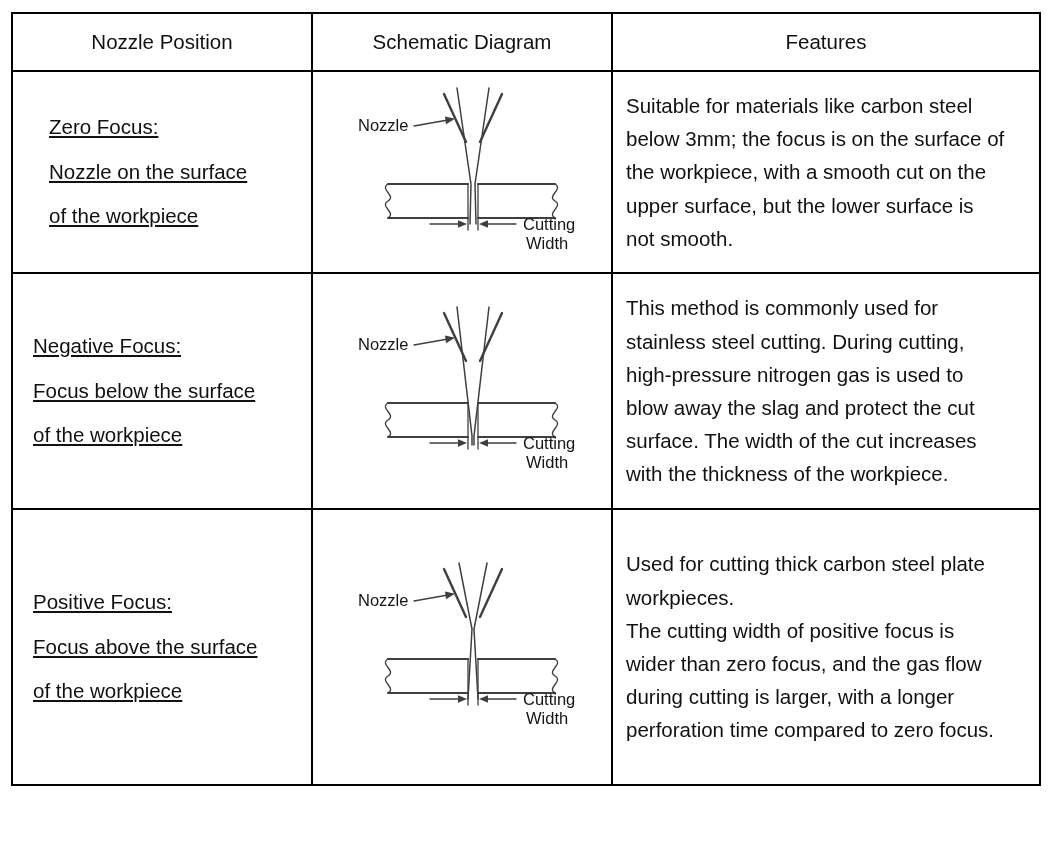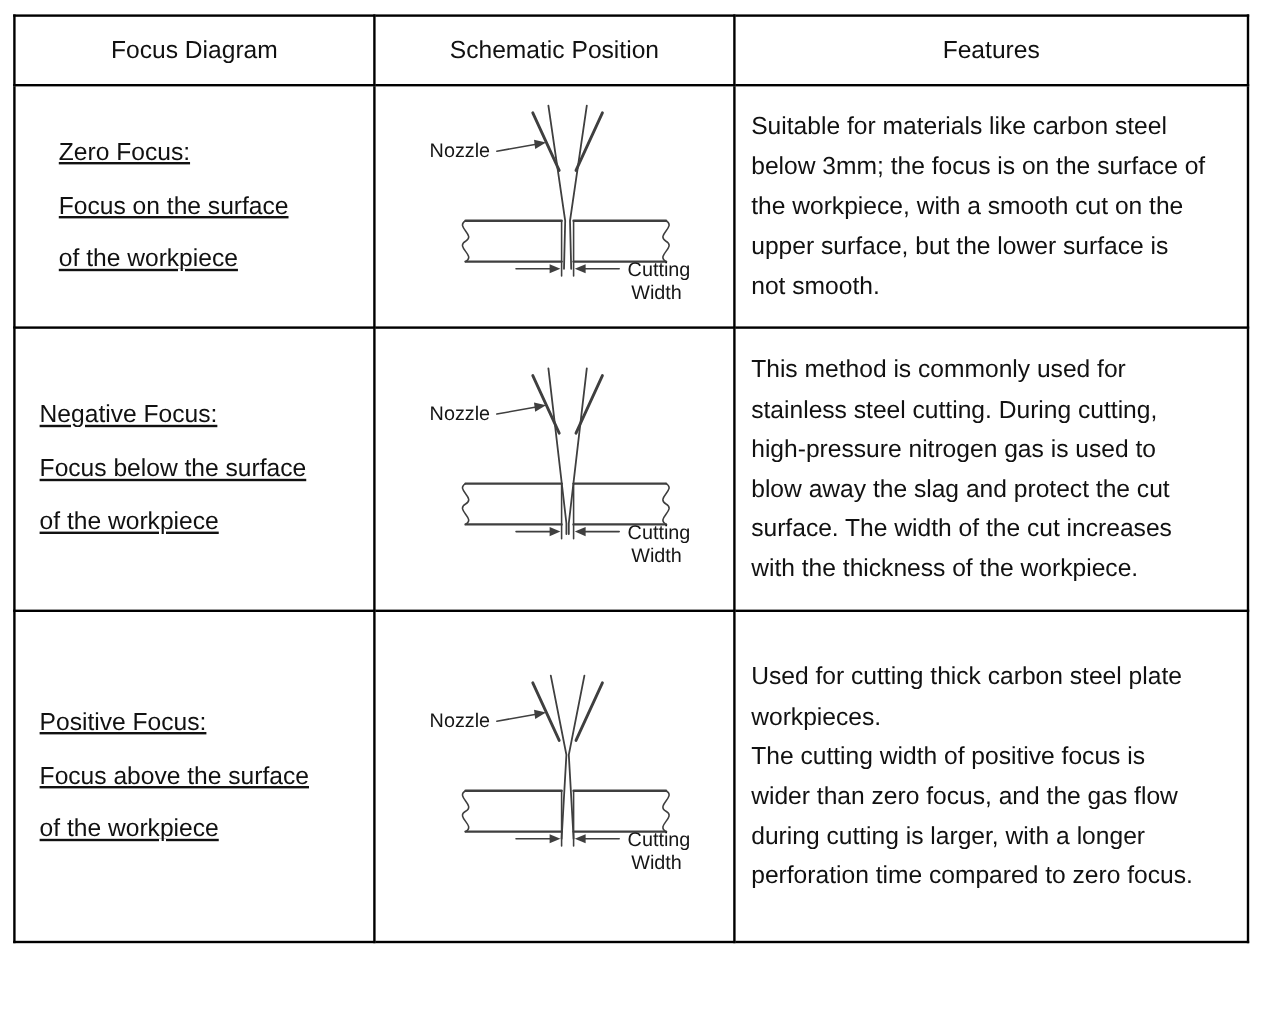--- a/index.html
+++ b/index.html
@@ -71,31 +71,31 @@
 
 <div class="wrap">
   <table class="focus-table">
     <colgroup>
       <col style="width:300px">
       <col style="width:300px">
       <col style="width:428px">
     </colgroup>
     <thead>
       <tr>
-        <th>Focus Diagram</th>
-        <th>Schematic Position</th>
+        <th>Nozzle Position</th>
+        <th>Schematic Diagram</th>
         <th>Features</th>
       </tr>
     </thead>
     <tbody>
 
       <tr class="r1">
         <td class="focus-cell indent-more">
           <div class="focus-title">Zero Focus:</div>
-          <div class="focus-desc">Focus on the surface
+          <div class="focus-desc">Nozzle on the surface
 of the workpiece</div>
         </td>
         <td class="diagram-cell">
           <svg class="diagram" width="265" height="176" viewBox="0 0 265 176">
             <g>
               <path class="stroke cone" d="M114,10 L136,58"></path>
               <path class="stroke cone" d="M172,10 L150,58"></path>
             </g>
             <g>
               <path class="stroke beam" d="M127,4 L141,100 L140,140"></path>

